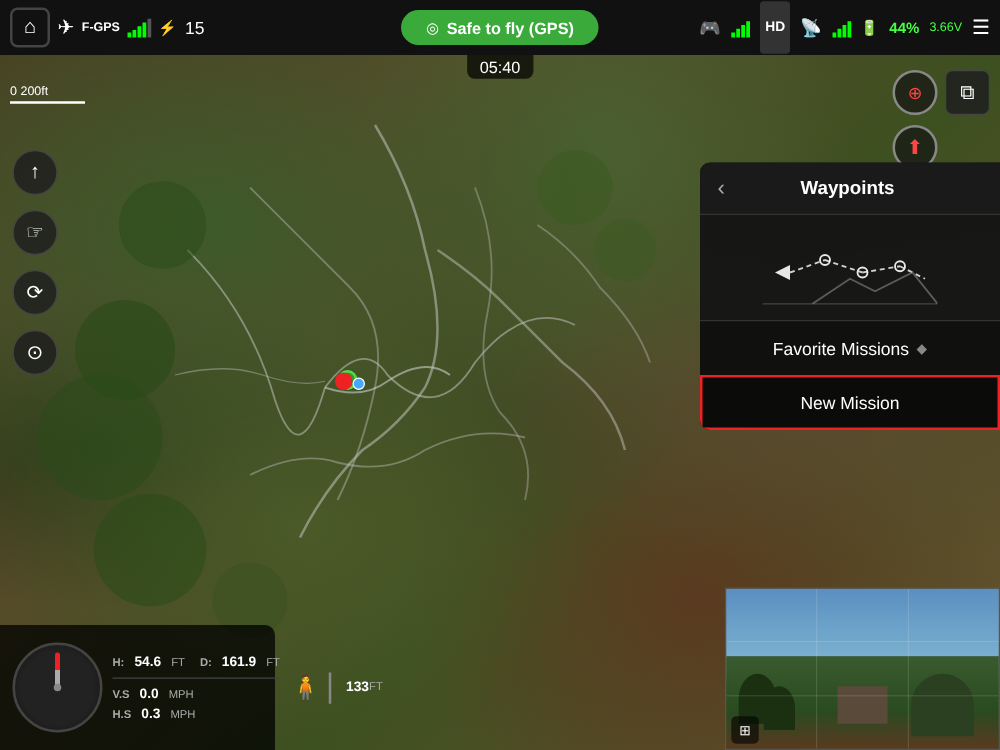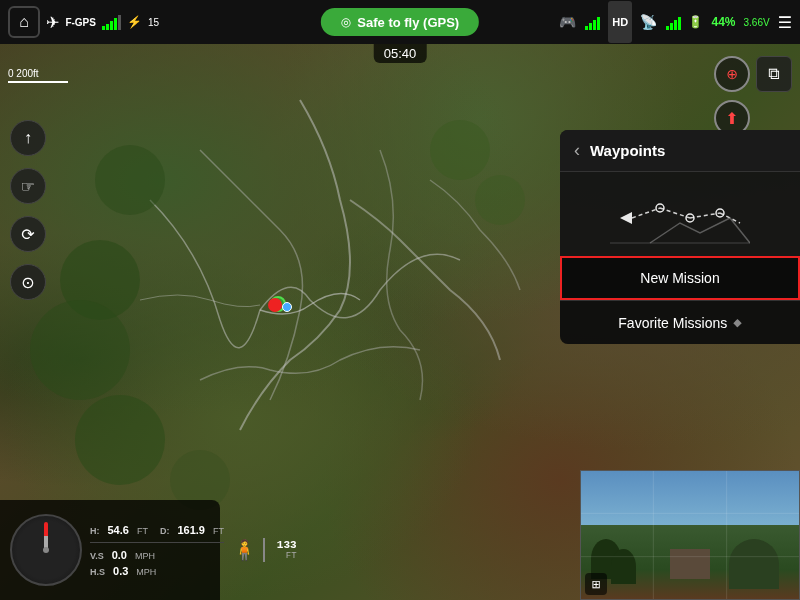--- a/index.html
+++ b/index.html
@@ -285,20 +285,21 @@
       font-size: 18px;
       margin-right: 10px;
       cursor: pointer;
     }
 
     .wp-title {
       color: #fff;
       font-size: 15px;
       font-weight: bold;
       flex: 1;
+      text-align: center;
       margin-right: 20px;
     }
 
     .wp-illustration {
       padding: 16px 14px 8px;
       display: flex;
       align-items: center;
       justify-content: center;
     }
 
@@ -388,21 +389,21 @@
 
   <div style="display:flex;align-items:flex-end;gap:1px;height:16px;">
     <div style="width:3px;height:4px;background:#0f0;"></div>
     <div style="width:3px;height:6px;background:#0f0;"></div>
     <div style="width:3px;height:9px;background:#0f0;"></div>
     <div style="width:3px;height:12px;background:#0f0;"></div>
     <div style="width:3px;height:15px;background:#555;"></div>
   </div>
 
   <span style="color:#fff;font-size:12px;">⚡</span>
-  <span style="color:#fff;font-size:10px;">15</span>
+  <span style="color:#fff;font-size:14px;">15</span>
 
   <div style="position:absolute;left:50%;transform:translateX(-50%);background:#3aaa3a;border-radius:20px;height:28px;padding:0 20px;display:flex;align-items:center;">
     <span style="color:#fff;margin-right:6px;font-size:12px;">◎</span>
     <span style="color:#fff;font-size:13px;font-weight:bold;">Safe to fly (GPS)</span>
   </div>
 
   <div class="top-bar-right">
     <span style="color:#fff;font-size:14px;">🎮</span>
     <div style="display:flex;align-items:flex-end;gap:1px;height:16px;">
       <div style="width:3px;height:4px;background:#0f0;"></div>
@@ -498,21 +499,21 @@
       <span class="hud-value">0.3</span>
       <span class="hud-unit">MPH</span>
     </div>
   </div>
 
   <div class="hud-alt-section">
     <div style="color:#aaa;font-size:20px;border-right:2px solid #888;padding-right:6px;display:flex;align-items:center;">
       <span>🧍</span>
     </div>
   </div>
-  <div style="display:flex;flex-direction:column;align-items:flex-end;justify-content:center;margin-left:4px;font-family:Liberation Mono, monospace;">
+  <div style="display:flex;flex-direction:row;align-items:flex-start;justify-content:center;margin-left:4px;">
     <span class="alt-value">133</span>
     <span class="alt-unit">FT</span>
   </div>
 </div>
 
 <div id="camera-preview">
   <div class="camera-bg">
 
     <div style="position:absolute;top:0;left:0;right:0;height:42%;background:linear-gradient(180deg,#5a8fc0,#7aafd0);"></div>
 
@@ -557,21 +558,21 @@
       <circle cx="50" cy="20" r="4" fill="none" stroke="#fff" stroke-width="1.5" opacity="0.9"></circle>
       <circle cx="80" cy="30" r="4" fill="none" stroke="#fff" stroke-width="1.5" opacity="0.9"></circle>
       <circle cx="110" cy="25" r="4" fill="none" stroke="#fff" stroke-width="1.5" opacity="0.9"></circle>
 
       <polyline points="40,55 70,35 90,45 120,30 140,55" fill="none" stroke="#888" stroke-width="1.5" opacity="0.6"></polyline>
       <line x1="0" y1="55" x2="140" y2="55" stroke="#888" stroke-width="1" opacity="0.4"></line>
     </svg>
   </div>
 
 
-  <div class="wp-btn wp-btn-new-mission">
-    <span style="color:#fff;font-size:14px;">New Mission</span>
-  </div>
-
   <div class="wp-btn wp-btn-fav">
     <span style="color:#fff;font-size:14px;">Favorite Missions</span>
     <span class="wp-btn-fav-icon">◆</span>
   </div>
+
+  <div class="wp-btn wp-btn-new-mission">
+    <span style="color:#fff;font-size:14px;">New Mission</span>
+  </div>
 </div>
 
 </body></html>

